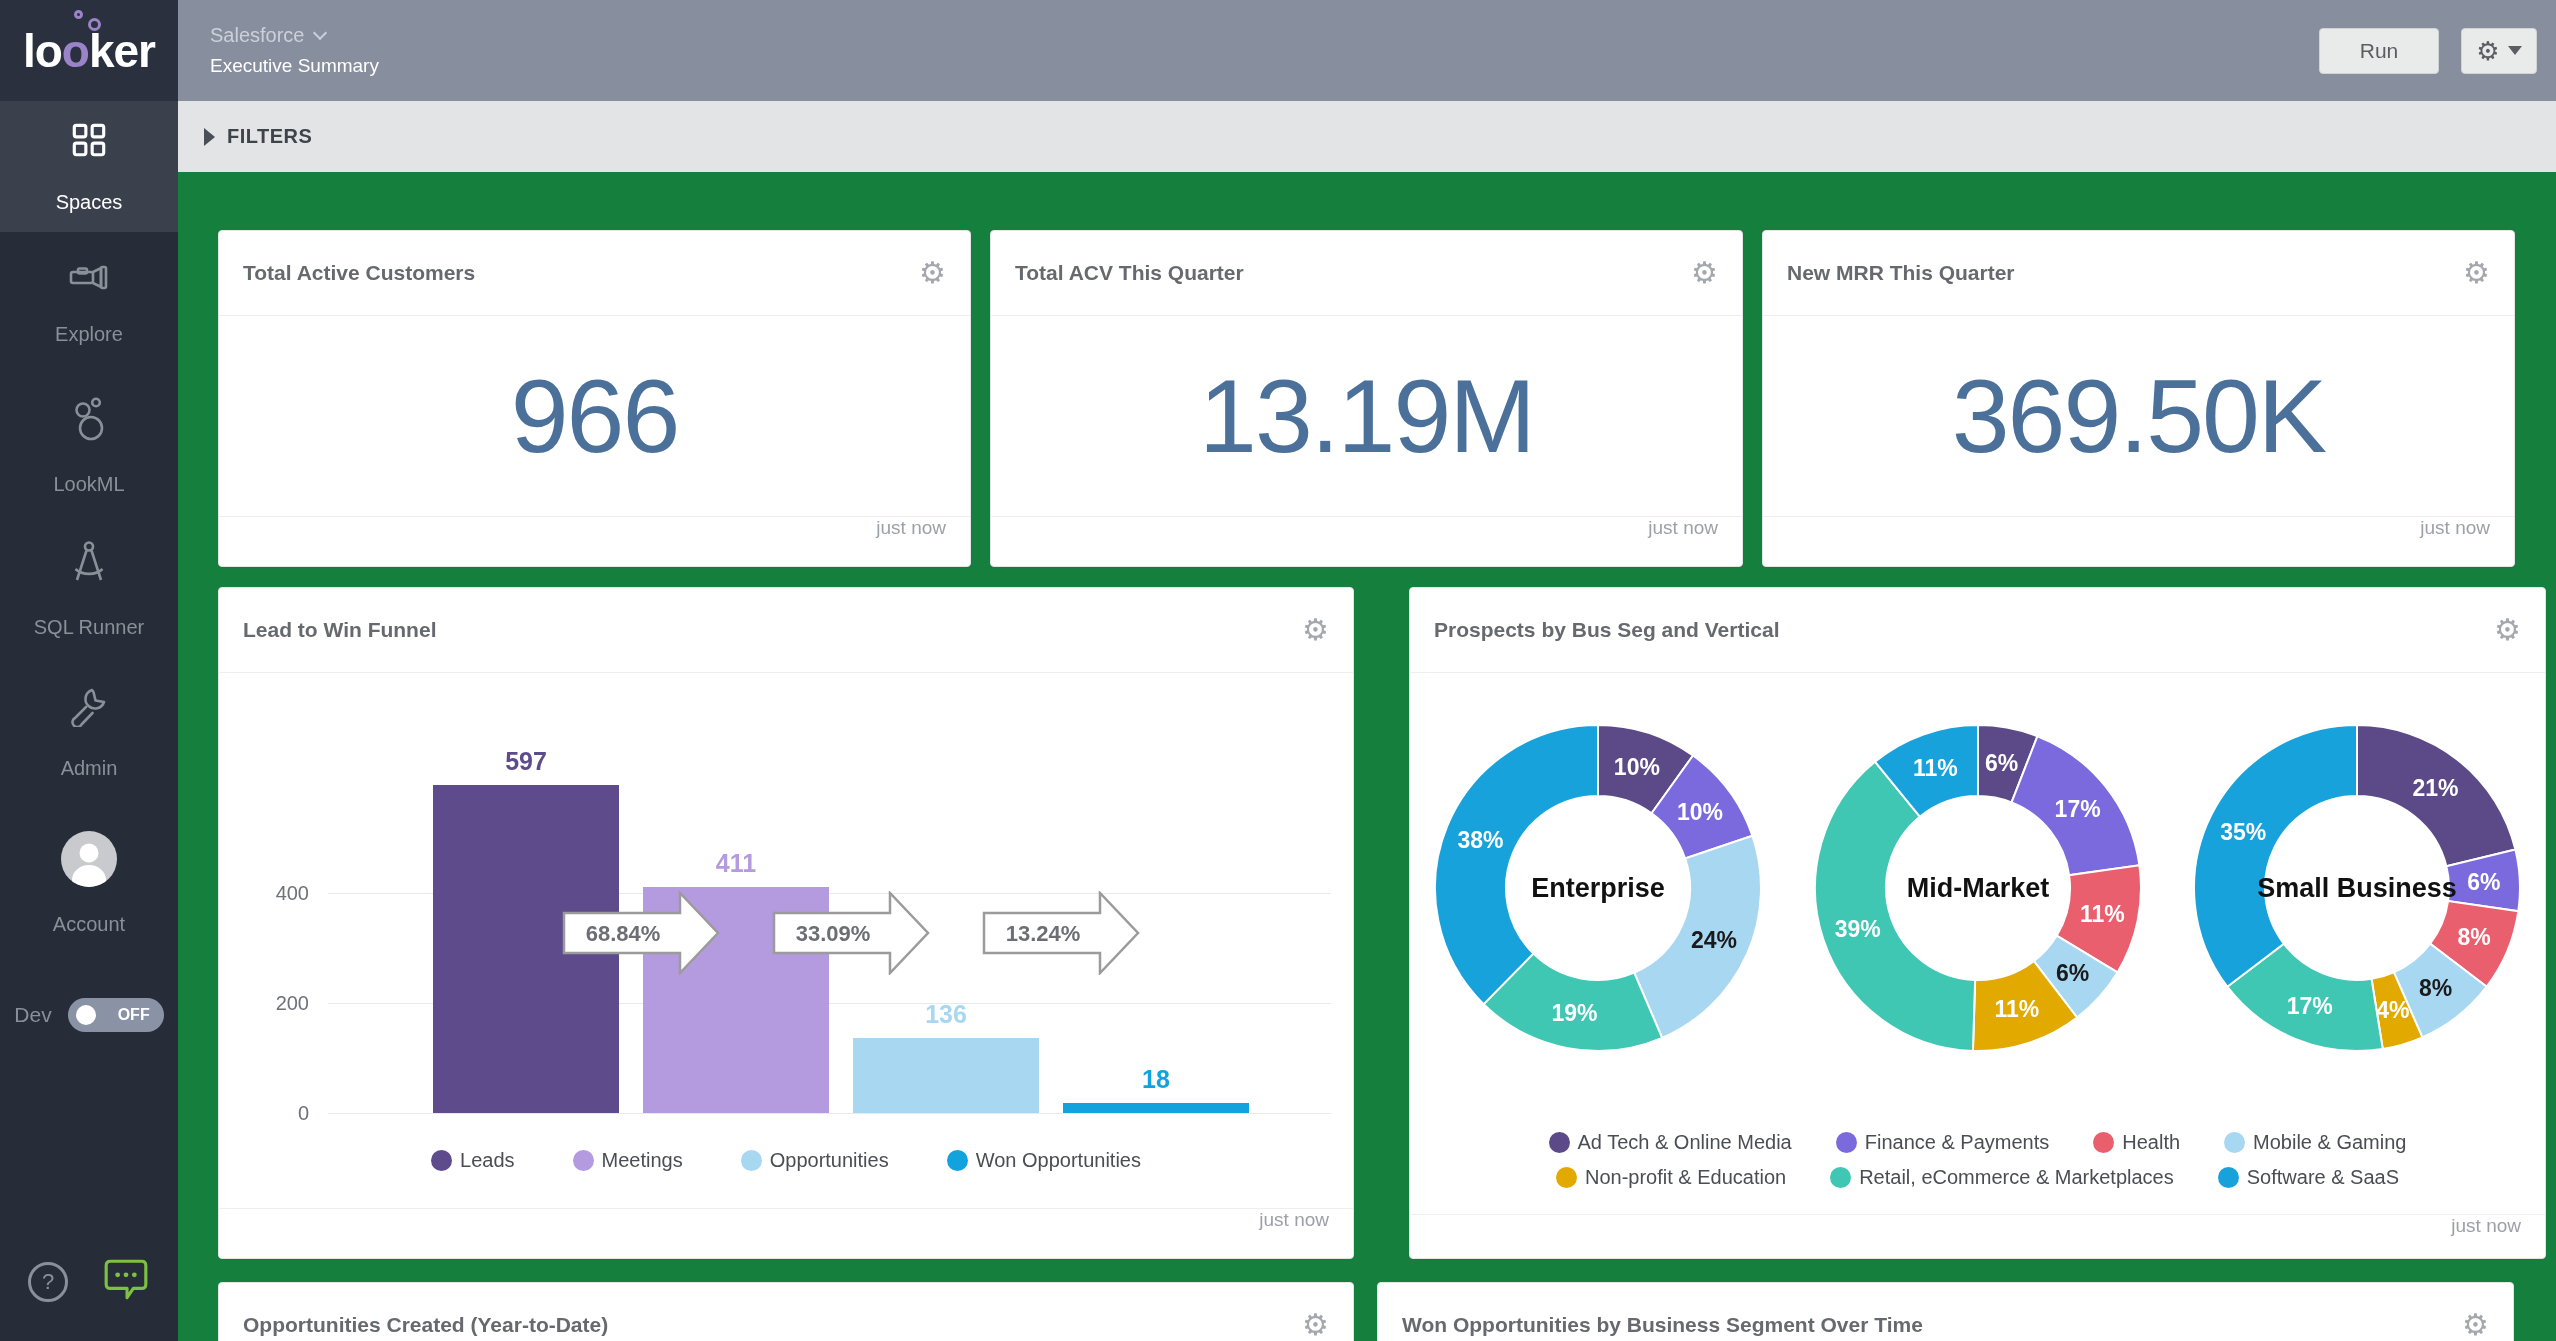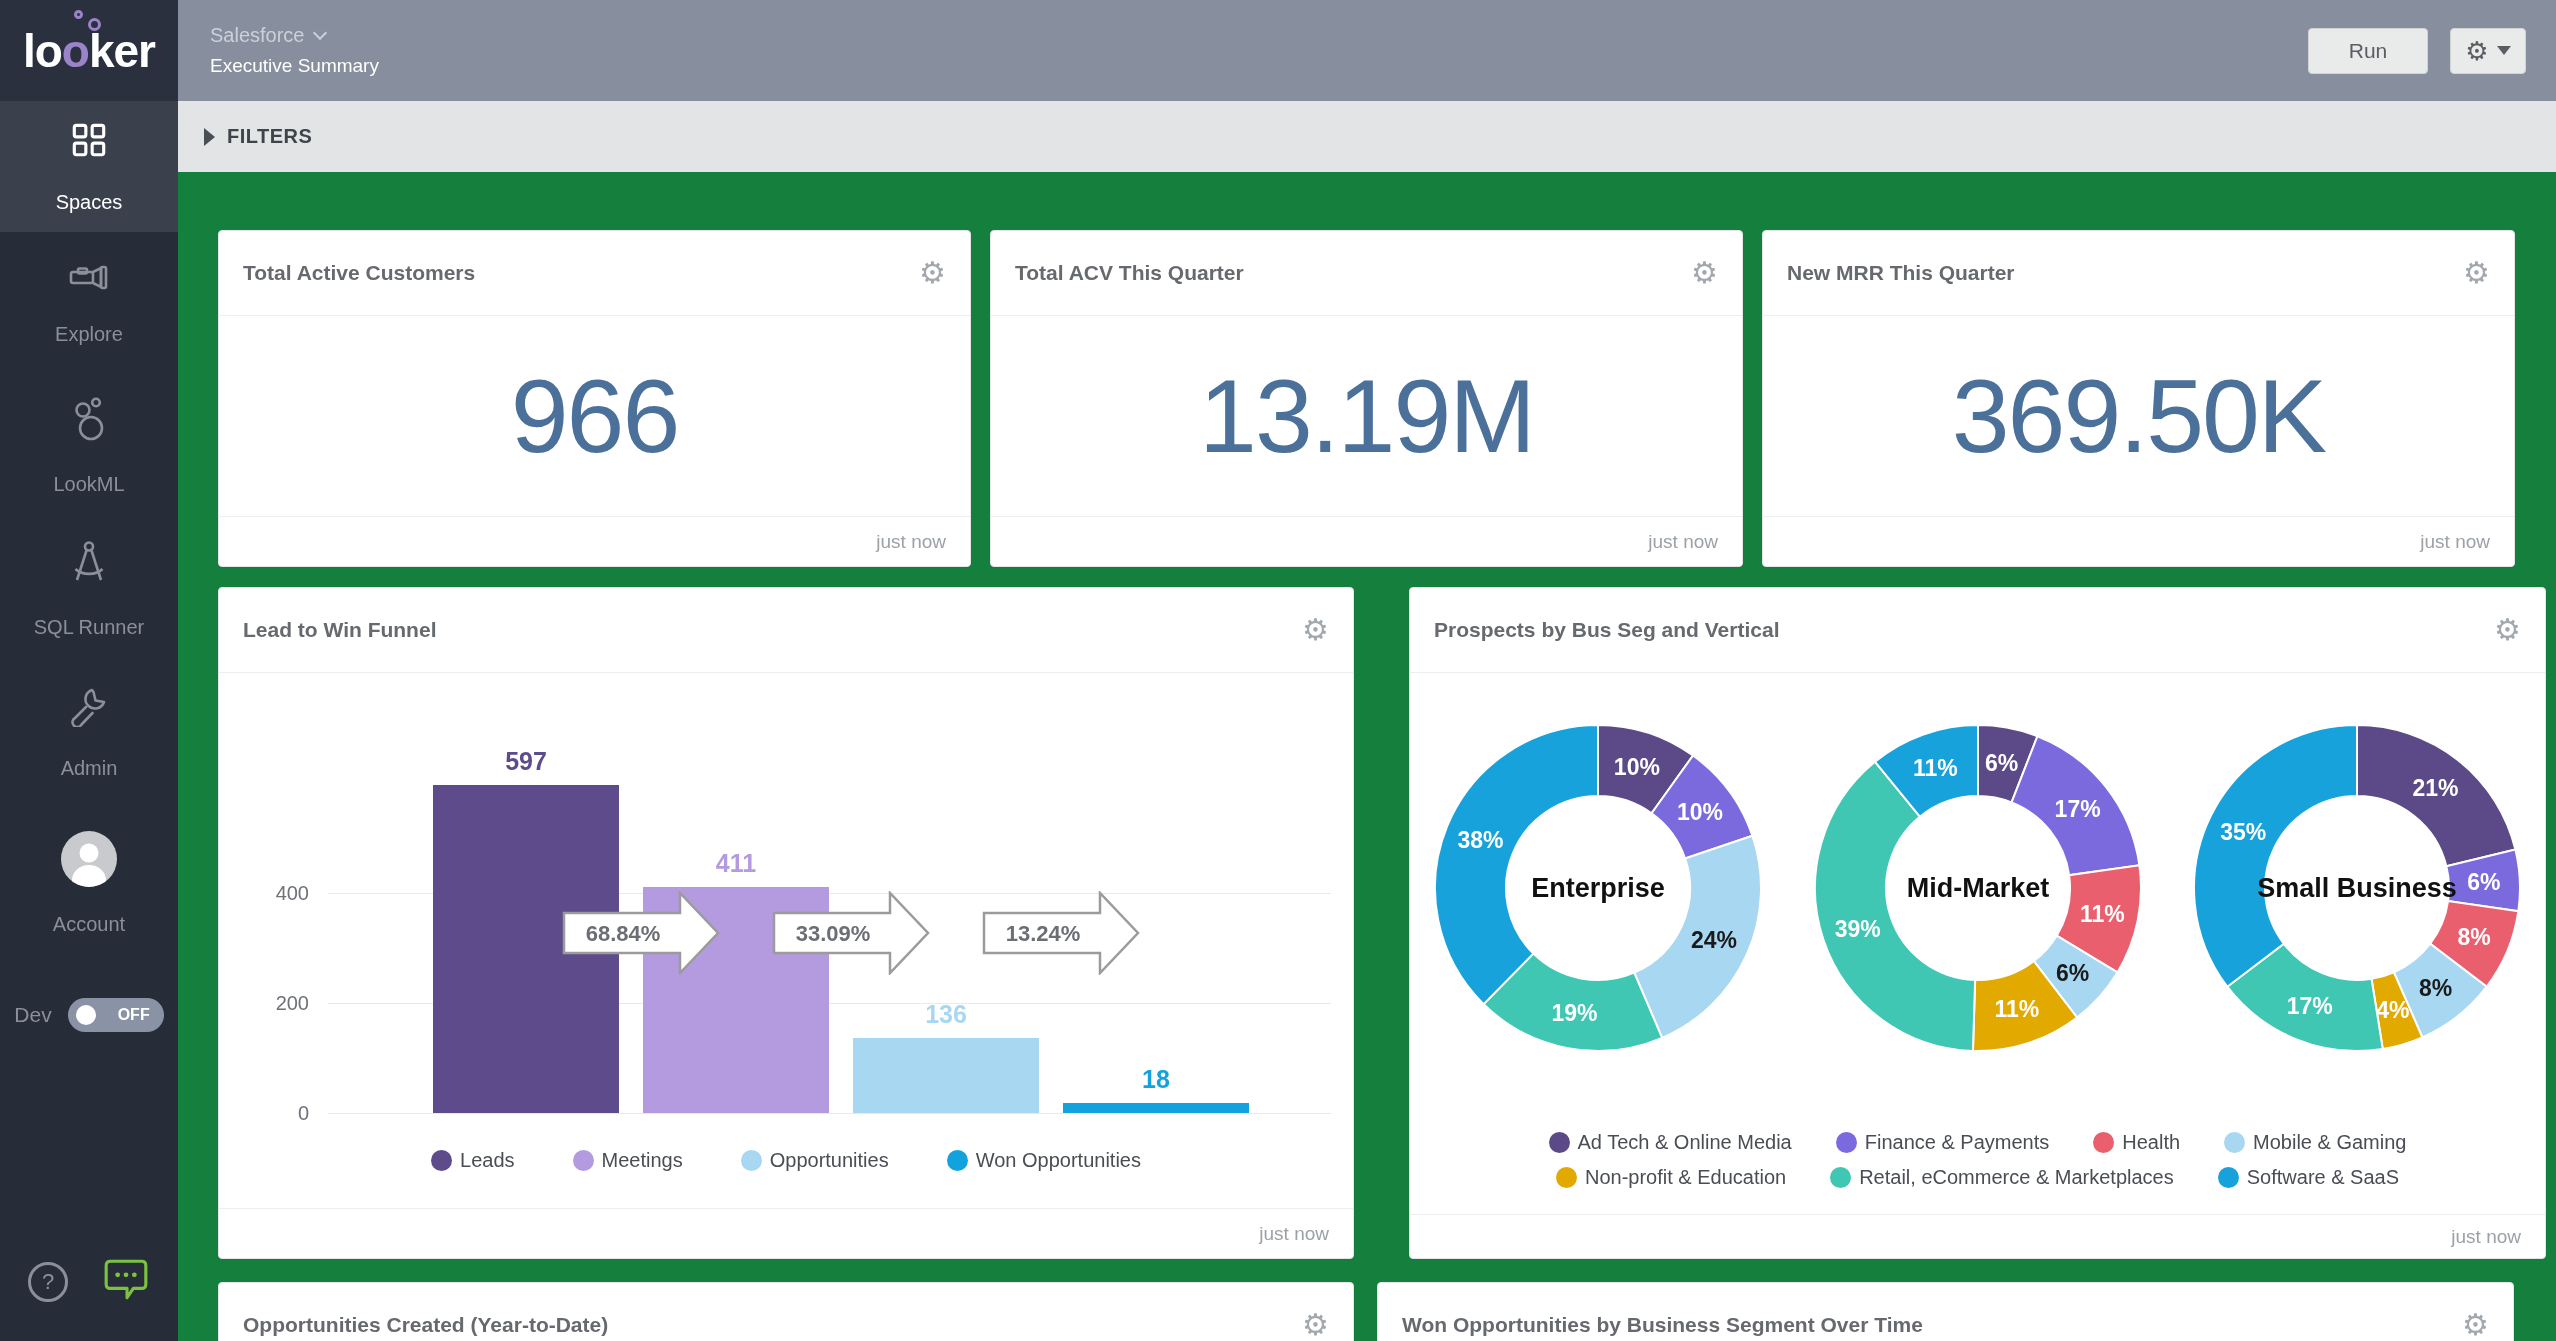--- a/index.html
+++ b/index.html
@@ -33,21 +33,21 @@
     color:#8A8F99; font-size:22px; display:flex; align-items:center; justify-content:center; cursor:pointer; }
 
   
   .topbar { position:absolute; left:178px; top:0; width:2378px; height:101px; background:#878E9D;
     display:flex; align-items:center; }
   .tb-left { padding-left:32px; display:flex; flex-direction:column; gap:8px;text-align:center; }
   .breadcrumb { color:#CBD1DB; font-size:20px; display:flex; align-items:center; gap:10px; cursor:pointer; }
   .chev-down { width:10px; height:10px; border-right:2px solid #CBD1DB; border-bottom:2px solid #CBD1DB;
     transform:rotate(45deg); margin-top:-5px; }
   .page-title { color:#FFFFFF; font-size:19px; }
-  .tb-right { margin-left:auto; padding-right:30px; display:flex; gap:22px; }
+  .tb-right { margin-left:auto; padding-right:19px; display:flex; gap:22px; }
   .btn { background:#E9EAEA; border:1px solid #D2D3D5; border-radius:4px; height:46px;
     color:#5A5E63; font-size:21px; display:flex; align-items:center; justify-content:center; cursor:pointer; }
   .run-btn { width:120px; }
   .set-btn { width:76px; gap:8px; }
   .gear-glyph { font-size:26px; color:#5A5E63; line-height:1; }
   .caret-down { width:0; height:0; border-left:7px solid transparent; border-right:7px solid transparent;
     border-top:9px solid #5A5E63; }
 
   
   .filters-bar { position:absolute; left:178px; top:101px; width:2378px; height:71px; background:#E3E4E6;
@@ -64,21 +64,21 @@
   .row3 { margin-top:23px; gap:23px; }
   .tile { background:#fff; border:1px solid #E3E5E8; border-radius:4px;
     box-shadow:0 1px 2px rgba(40,45,55,0.05); display:flex; flex-direction:column; }
   .kpi-tile { width:753px; height:337px; }
   .tile-header { height:85px; display:flex; align-items:center; justify-content:space-between;
     padding:0 24px; border-bottom:1px solid #EDEEF0; }
   .tile-title { font-size:21px; font-weight:bold; color:#66696E; }
   .tile-gear { color:#A3A8AE; font-size:30px; line-height:1; cursor:pointer; }
   .kpi-body { flex:1; display:flex; align-items:center; justify-content:center; }
   .kpi-value { font-size:104px; color:#4B719B; letter-spacing:-2px; }
-  .tile-footer { height:50px; border-top:1px solid #EDEEF0; display:flex; align-items:center;
+  .tile-footer { height:50px; border-top:1px solid #EDEEF0; display:flex; 
     justify-content:flex-end; padding-right:24px; color:#9CA1A8; font-size:19px; }
 
   .funnel-tile { width:1136px; height:672px; }
   .donut-tile  { width:1137px; height:672px;margin-left:32px; }
   .bottom-tile { width:1136px; height:300px; }
   .bottom-tile.right { width:1137px; }
 
   
   .funnel-body { flex:1; padding:0 24px; display:flex; flex-direction:column; }
   #funnel-plot { position:relative; width:1088px; height:450px; margin-top:10px; }

